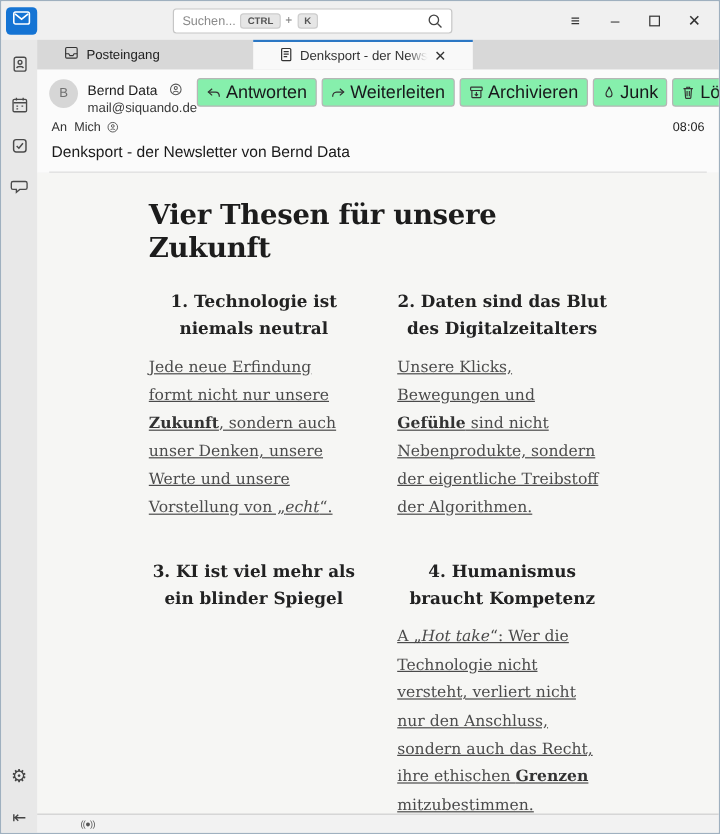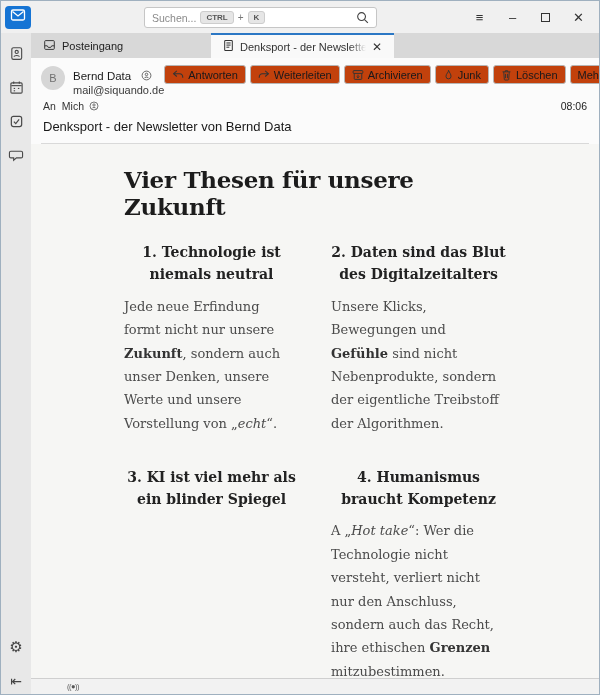--- a/index.html
+++ b/index.html
@@ -24,50 +24,50 @@
   .spaces { width:30px; flex:0 0 30px; background:#e8e8e8; display:flex; flex-direction:column; align-items:center; padding-top:9px; }
   .space-btn { width:22px; height:22px; display:flex; align-items:center; justify-content:center; color:#4a4a4a; margin-bottom:12px; }
   .space-spacer { flex:1; }
   .gear { font-size:15px; color:#444; }
   .collapse { font-size:14px; color:#444; margin-bottom:2px; }
 
   .content { flex:1 1 auto; display:flex; flex-direction:column; min-width:0; }
 
   
   .tabbar { height:25px; flex:0 0 25px; background:#d8d8d8; display:flex; align-items:stretch; }
-  .tab { display:flex; align-items:center; gap:6px; padding:0 12px; font-size:11px; color:#222; }
+  .tab { display:flex; align-items:center; gap:6px; padding:0 22px; font-size:11px; color:#222; }
   .tab.inactive { width:180px; }
   .tab.active { width:183px; background:#f9f9f9; border-top:2px solid #2b77c4; color:#333; padding-top:0; }
   .tab-title { position:relative; white-space:nowrap; overflow:hidden; max-width:126px; }
   .tab-title::after { content:""; position:absolute; right:0; top:0; bottom:0; width:16px; background:linear-gradient(to right, rgba(249,249,249,0), #f9f9f9); }
   .tab-close { color:#333; font-size:12px; margin-left:auto; }
 
   
   .msg-header { background:#fbfbfb; padding:7px 10px 0 10px; }
   .hdr-row1 { display:flex; align-items:flex-start; }
   .avatar { width:24px; height:24px; border-radius:50%; background:#d6d6d6; color:#707070; font-size:11px; display:flex; align-items:center; justify-content:center; flex:0 0 24px; margin-top:1px; }
   .sender { margin-left:8px; line-height:1.2; }
   .sender-name { font-size:11.5px; color:#1a1a1a; }
   .sender-email { font-size:11px; color:#3a3a3a; }
   .badge { color:#555; margin-left:5px; vertical-align:middle; display:inline-flex; }
   .actions { margin-left:auto; display:flex; align-items:center; gap:4px; }
-  .act-btn { display:inline-flex; align-items:center; gap:4px; background:#c2410c; border:1px solid #b6b6b6; border-radius:3px; padding:2.5px 7px; font-size:11px; color:#18181b; white-space:nowrap; }
+  .act-btn { display:inline-flex; align-items:center; gap:4px; background:#86efac; border:1px solid #b6b6b6; border-radius:3px; padding:2.5px 7px; font-size:15px; color:#18181b; white-space:nowrap; }
   .act-btn svg { color:#333; }
   .hdr-row2 { display:flex; align-items:center; margin:3px 0 2px 2px; font-size:10.5px; color:#333; }
   .to-label { margin-right:6px; }
   .time { margin-left:auto; font-size:10.5px; color:#222; padding-right:2px; }
   .subject { font-size:13px; color:#191919; padding:5px 2px 9px 2px; border-bottom:1px solid #d9d9d9; }
 
   
   .msg-body { flex:1 1 auto; background:#f6f6f4; overflow:hidden; }
   .newsletter { width:382px; margin:0 auto; padding-top:22px; font-family:"DejaVu Serif", serif; }
   .nl-title { font-size:23px; font-weight:bold; color:#1c1c1c; letter-spacing:-0.3px; }
   .nl-grid { display:grid; grid-template-columns:1fr 1fr; column-gap:32px; row-gap:32px; margin-top:22px; }
   .nl-heading { font-size:14px; font-weight:bold; color:#222; line-height:1.55; margin-bottom:9px;text-align:center; }
-  .nl-text { font-size:13px; color:#4b4b4b; line-height:1.8; }
+  .nl-text { font-size:13px; color:#4b4b4b; line-height:1.8;text-decoration:underline; }
   .nl-text b { color:#333; }
 
   
   .statusbar { height:16px; flex:0 0 16px; background:#f2f2f2; border-top:1px solid #cfcfcf; display:flex; align-items:center; padding-left:36px; }
   .broadcast { font-size:7.5px; color:#555; letter-spacing:-0.5px; }
 </style>
 </head>
 <body>
 
 <div class="window">

